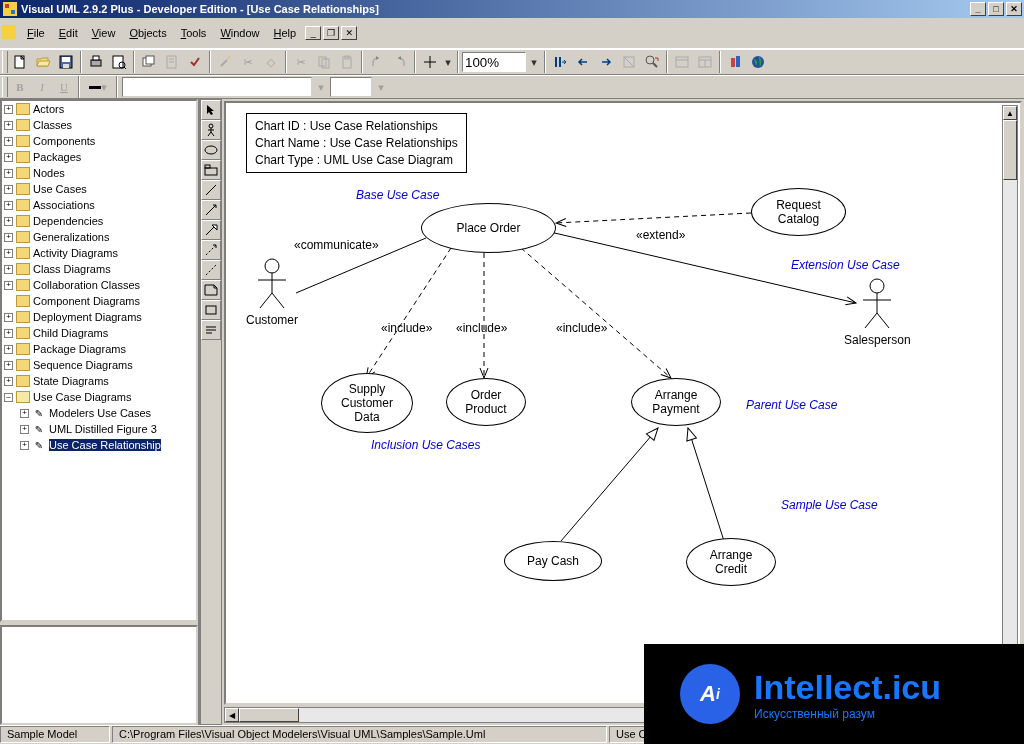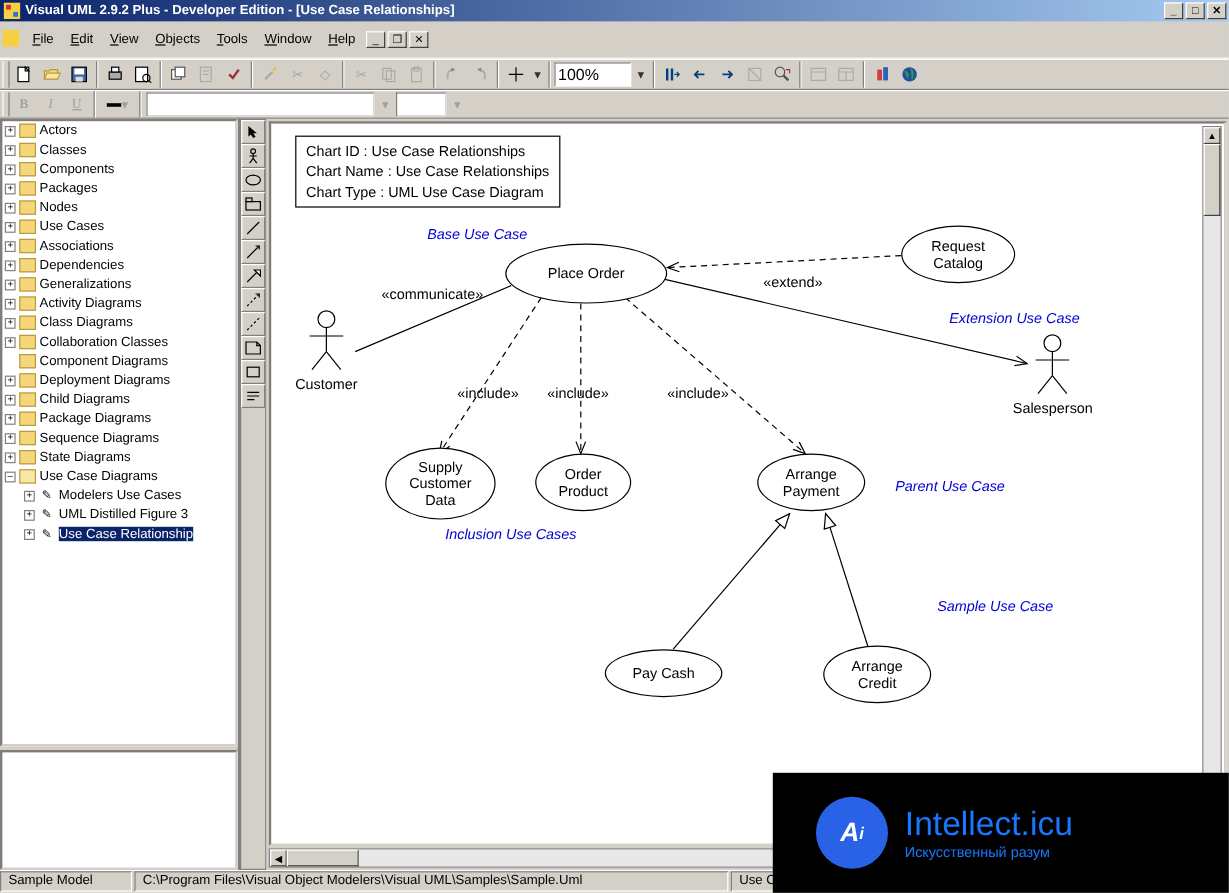--- a/index.html
+++ b/index.html
@@ -56,21 +56,21 @@
   .dlabel { position:absolute; font-size:12px; font-family:Arial,sans-serif; }
   .dlabel.blue { color:#0000d0;font-style:italic; }
   .actor { position:absolute; text-align:center; font-size:12px; font-family:Arial,sans-serif;}
   .svglayer { position:absolute; inset:0; }
   
   .statusbar { display:flex; height:18px; background:#d4d0c8; border-top:1px solid #fff; font-size:11px; }
   .statuspane { border:1px solid; border-color:#808080 #fff #fff #808080; padding:1px 6px; margin-right:2px; }
   
   .overlay { position:absolute; right:0; bottom:0; width:380px; height:100px; background:#000; display:flex; align-items:center; color:#fff; font-family:Arial,sans-serif; }
   .overlay .badge { width:60px; height:60px; border-radius:50%; background:#2962e6; display:flex; align-items:center; justify-content:center; margin:0 14px 0 36px; font-size:22px; font-weight:bold; color:#fff; font-style:italic;}
-  .overlay .ot1 { font-size:28px; color:#1877ff; font-weight:400; }
+  .overlay .ot1 { font-size:34px; color:#1877ff; font-weight:700; }
   .overlay .ot2 { font-size:12px; color:#1877ff; }
 </style>
 </head>
 <body>
 
 <div class="titlebar">
   <span class="icon">
     <svg width="14" height="14">
         <rect x="0" y="0" width="14" height="14" fill="#f5d040"></rect>
         <rect x="2" y="2" width="4" height="4" fill="#d0342c"></rect>
@@ -502,21 +502,21 @@
         <div>Chart Name : Use Case Relationships</div>
         <div>Chart Type : UML Use Case Diagram</div>
       </div>
 
       <div class="dlabel blue" style="left:130px; top:85px;">Base Use Case</div>
       <div class="dlabel blue" style="left:565px; top:155px;">Extension Use Case</div>
       <div class="dlabel blue" style="left:145px; top:335px;">Inclusion Use Cases</div>
       <div class="dlabel blue" style="left:520px; top:295px;">Parent Use Case</div>
       <div class="dlabel blue" style="left:555px; top:395px;">Sample Use Case</div>
 
-      <div class="dlabel" style="left:92px; top:135px;">«communicate»</div>
+      <div class="dlabel" style="left:68px; top:135px;">«communicate»</div>
       <div class="dlabel" style="left:410px; top:125px;">«extend»</div>
       <div class="dlabel" style="left:155px; top:218px;">«include»</div>
       <div class="dlabel" style="left:230px; top:218px;">«include»</div>
       <div class="dlabel" style="left:330px; top:218px;">«include»</div>
 
       <div class="usecase" style="left:195px; top:100px; width:135px; height:50px;">
           <span>Place Order</span>
         </div>
       <div class="usecase" style="left:525px; top:85px; width:95px; height:48px; white-space:pre-line;"><span>Request
 Catalog</span></div>

